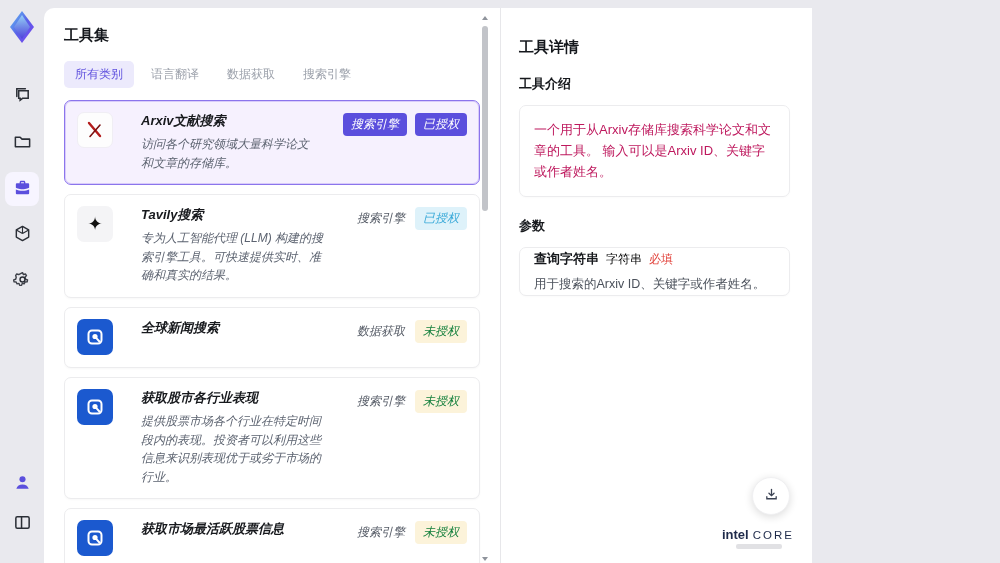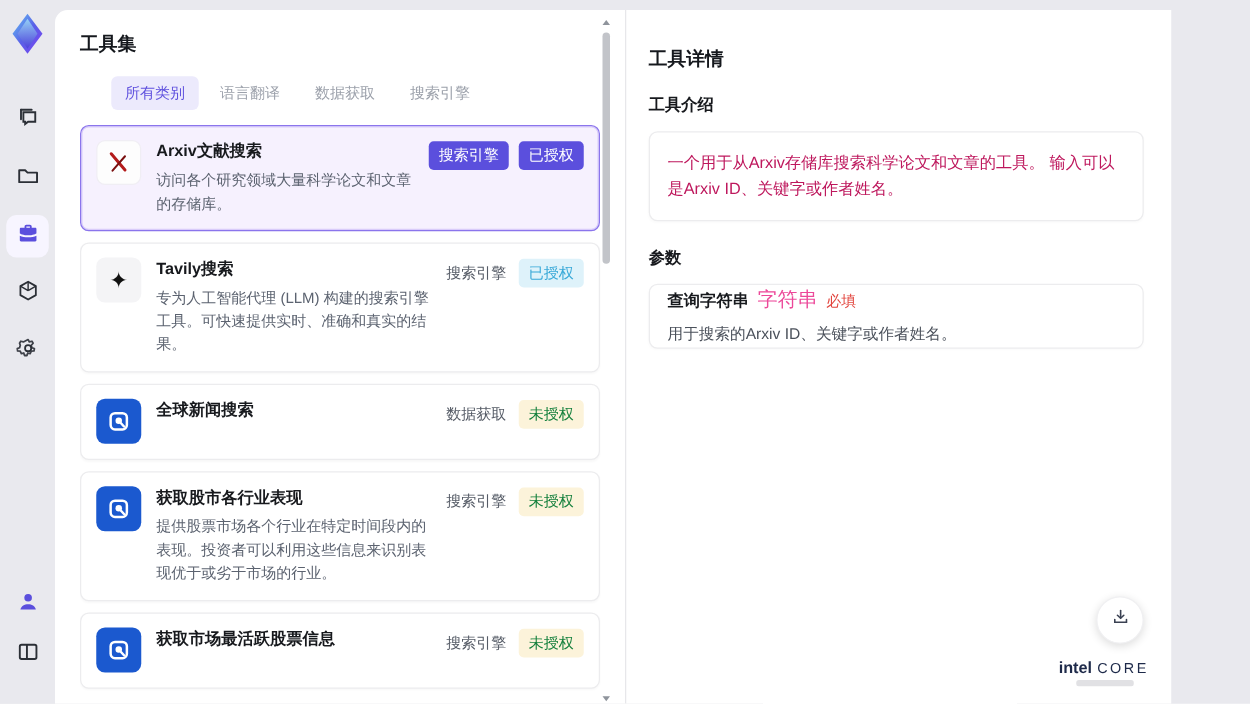--- a/index.html
+++ b/index.html
@@ -2,21 +2,21 @@
 <html><head>
 <meta charset="utf-8">
 <style>
   * { margin:0; padding:0; box-sizing:border-box; }
   html,body { width:1000px; height:563px; overflow:hidden; }
   body {
     font-family:"Liberation Sans","DejaVu Sans",sans-serif;
     background:#e9e9ee;
     color:#1f2329;
   }
-  .app { position:relative; width:937px; height:563px; display:flex;border-radius:25px; }
+  .app { position:relative; width:812px; height:563px; display:flex;border-radius:25px; }
 
   
   .rail {
     width:44px; height:100%; background:#e9e9ee;
     display:flex; flex-direction:column; align-items:center;
     padding:10px 0 10px 0; flex-shrink:0; position:relative; z-index:2;
   }
   .rail .logo { width:30px; height:34px; margin-bottom:36px; cursor:pointer; }
   .rail-icon {
     width:34px; height:34px; border-radius:8px;
@@ -34,34 +34,35 @@
     border-top-left-radius:10px;
     display:flex; overflow:hidden; position:relative;
   }
 
   
   .list-col {
     width:456px; flex-shrink:0; padding:18px 6px 0 20px;
     display:flex; flex-direction:column; position:relative;
   }
   .list-title { font-size:15px; font-weight:bold; color:#15181d; margin-bottom:16px; }
-  .tabs { display:flex; align-items:center; gap:6px; margin-bottom:12px;margin-left:25px; }
+  .tabs { display:flex; align-items:center; gap:6px; margin-bottom:12px; }
   .tab {
     font-size:12px; color:#9ca1ab; padding:5px 11px; border-radius:5px;
     cursor:pointer; white-space:nowrap;
   }
   .tab.active { background:#eceafc; color:#6052de; }
 
   .cards { position:relative; flex:1; overflow:hidden; padding-right:14px; }
   .card {
     position:relative;
     background:#ffffff; border:1px solid #ececee; border-radius:7px;
     padding:11px 12px 12px 12px; margin-bottom:9px;
-    display:flex; gap:12px; cursor:pointer;
+    display:flex; gap:28px; cursor:pointer;
     box-shadow:0 1px 2px rgba(0,0,0,0.03);
+    font-style:italic;
   }
   .card.selected { background:#f6f1fe; border:1px solid #8b75ec; box-shadow:0 0 0 1px #d9ccfa inset; }
   .tool-ic {
     width:36px; height:36px; border-radius:7px; flex-shrink:0;
     display:flex; align-items:center; justify-content:center;
   }
   .tool-ic.white { background:#fdfdfd; border:1px solid #f0eef4; }
   .tool-ic.grayish { background:#f4f4f6; }
   .tool-ic.blue { background:#1b59cf; }
   .card-mid { flex:1; min-width:0; }
@@ -97,21 +98,21 @@
     border:1px solid #ececee; border-radius:7px; background:#fff;
     padding:14px 14px; font-size:13px; color:#be185d; line-height:1.6;
     margin-bottom:20px; box-shadow:0 1px 2px rgba(0,0,0,0.02);
   }
   .param-box {
     border:1px solid #ececee; border-radius:7px; background:#fff;
     padding:2px 14px; box-shadow:0 1px 2px rgba(0,0,0,0.02);
   }
   .param-head { display:flex; align-items:baseline; gap:7px; margin-bottom:8px; }
   .param-name { font-size:13px; font-weight:bold; color:#17191d; }
-  .param-type { font-size:16px; color:#ec4899;font-family:Liberation Serif, serif; }
+  .param-type { font-size:12px; color:#000000;font-family:Liberation Serif, serif; }
   .param-req { font-size:12px; color:#e2453e; }
   .param-desc { font-size:12.5px; color:#4b515b; }
 
   
   .fab {
     position:absolute; right:22px; bottom:48px; width:38px; height:38px;
     border-radius:50%; background:#ffffff;
     box-shadow:0 2px 8px rgba(0,0,0,0.14); border:1px solid #f0f0f2;
     display:flex; align-items:center; justify-content:center; cursor:pointer;
   }

